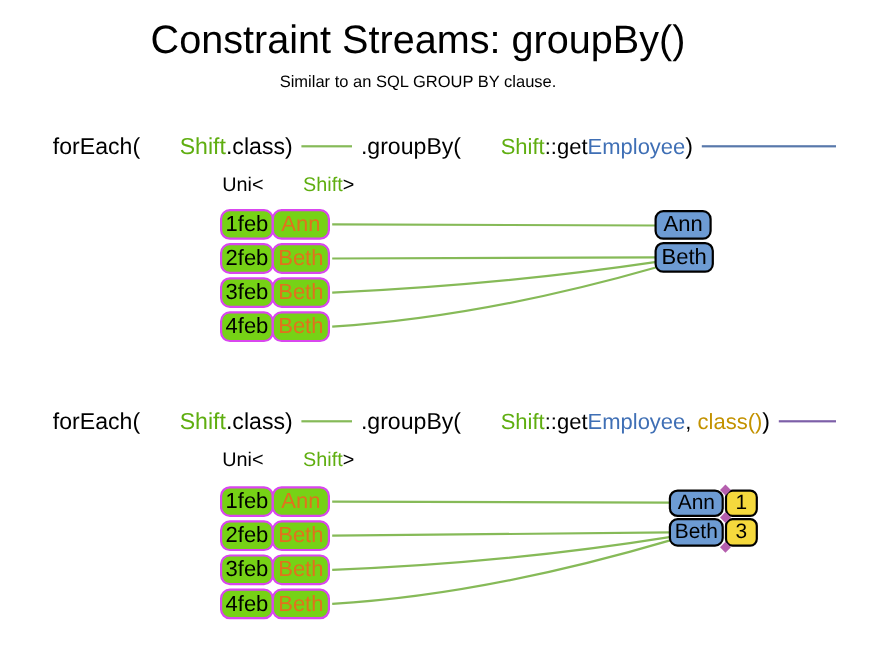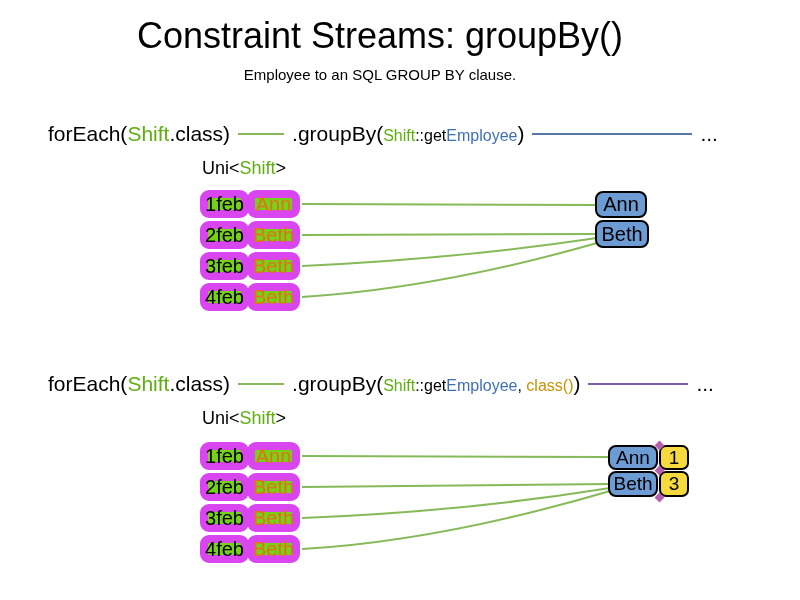--- a/index.html
+++ b/index.html
@@ -5,36 +5,36 @@
   html,body{margin:0;padding:0;background:#fff;}
   .slide{position:relative;width:760px;height:600px;background:#fff;
          font-family:"Liberation Sans",sans-serif;color:#000;overflow:hidden;}
 
   .title{position:absolute;top:14px;left:0;width:100%;text-align:center;
          font-size:36px;line-height:44px;}
   .subtitle{position:absolute;top:66px;left:0;width:100%;text-align:center;
          font-size:15px;}
 
   .codeline{position:absolute;white-space:nowrap;font-size:21px;line-height:28px;}
-  .codeline .sm{font-size:16px;}
+  .codeline .sm{font-size:20px;}
   .conn{display:inline-block;height:0;border-top:2px solid #000;
         vertical-align:6px;margin:0 8px;}
   .conn.green{border-top-color:var(--wire-green,#86ba58);width:46px;}
   .conn.blue{border-top-color:var(--wire-blue,#5878ab);width:160px;}
   .conn.purple{border-top-color:var(--wire-purple,#7d5fa8);width:100px;}
 
-  .t-green{color:var(--shift-text-green,#5fae10);}
+  .t-green{color:var(--shift-text-green,#5fae10);margin-left:36px;}
   .t-blue{color:var(--employee-text-blue,#3f6fb5);}
   .t-gold{color:var(--integer-gold,#c39200);}
 
   .stream-label{position:absolute;font-size:18px;white-space:nowrap;}
 
   .shift-table{position:absolute;display:flex;flex-direction:column;gap:3px;z-index:2;}
   .shift-row{display:flex;}
-  .cell{box-sizing:border-box;height:28px;border:8px solid #d946ef;border-radius:9px;
+  .cell{box-sizing:border-box;height:28px;border:2px solid #d946ef;border-radius:9px;
         background:var(--shift-green,#76d216);display:flex;align-items:center;
         justify-content:center;font-size:20px;}
   .cell.date{width:49px;}
   .cell.name{width:53px;margin-left:-2px;color:var(--name-orange,#e2711d);}
 
   .group-box{position:absolute;box-sizing:border-box;border:2px solid #000;
         border-radius:8px;background:var(--employee-blue,#6d9bd3);
         display:flex;align-items:center;justify-content:center;font-size:20px;z-index:2;}
   .count-box{position:absolute;box-sizing:border-box;border:2px solid #000;
         border-radius:7px;background:var(--count-yellow,#f5d93d);
@@ -44,21 +44,21 @@
 
   svg.wires{position:absolute;left:0;top:0;z-index:1;}
   .wire{fill:none;stroke:var(--wire-green,#86ba58);stroke-width:2px;}
 </style>
 </head>
 <body>
 
 <div class="slide">
 
   <div class="title">Constraint Streams: groupBy()</div>
-  <div class="subtitle">Employee to an SQL GROUP BY clause.</div>
+  <div class="subtitle">Similar to an SQL GROUP BY clause.</div>
 
   <svg class="wires" width="800" height="600">
     <path class="wire" d="M302 204 L597 205"></path>
     <path class="wire" d="M302 235 L597 234"></path>
     <path class="wire" d="M302 266 Q455 259 597 238"></path>
     <path class="wire" d="M302 297 Q440 288 597 243"></path>
     <path class="wire" d="M302 456 L610 457"></path>
     <path class="wire" d="M302 487 L610 484"></path>
     <path class="wire" d="M302 518 Q460 512 610 488"></path>
     <path class="wire" d="M302 549 Q440 541 610 491"></path>

